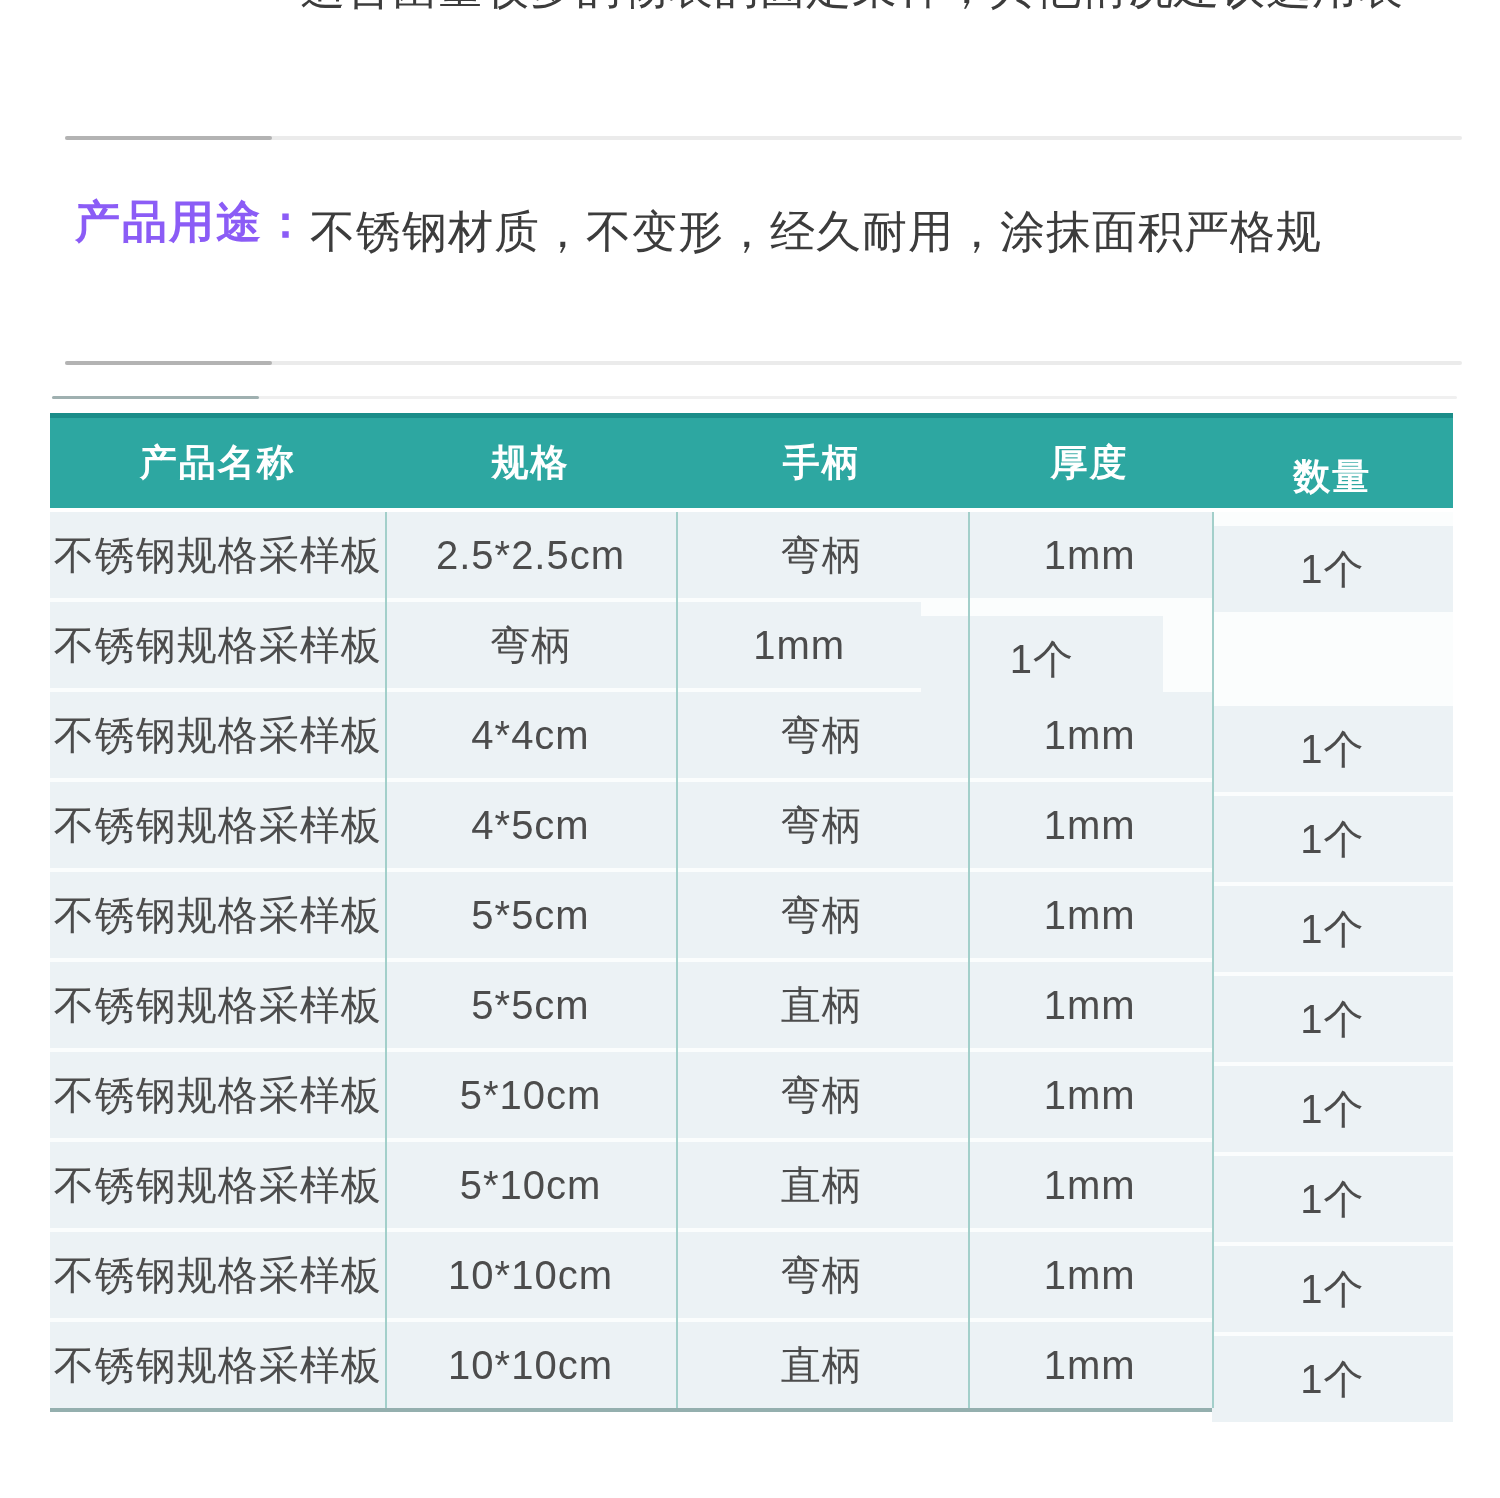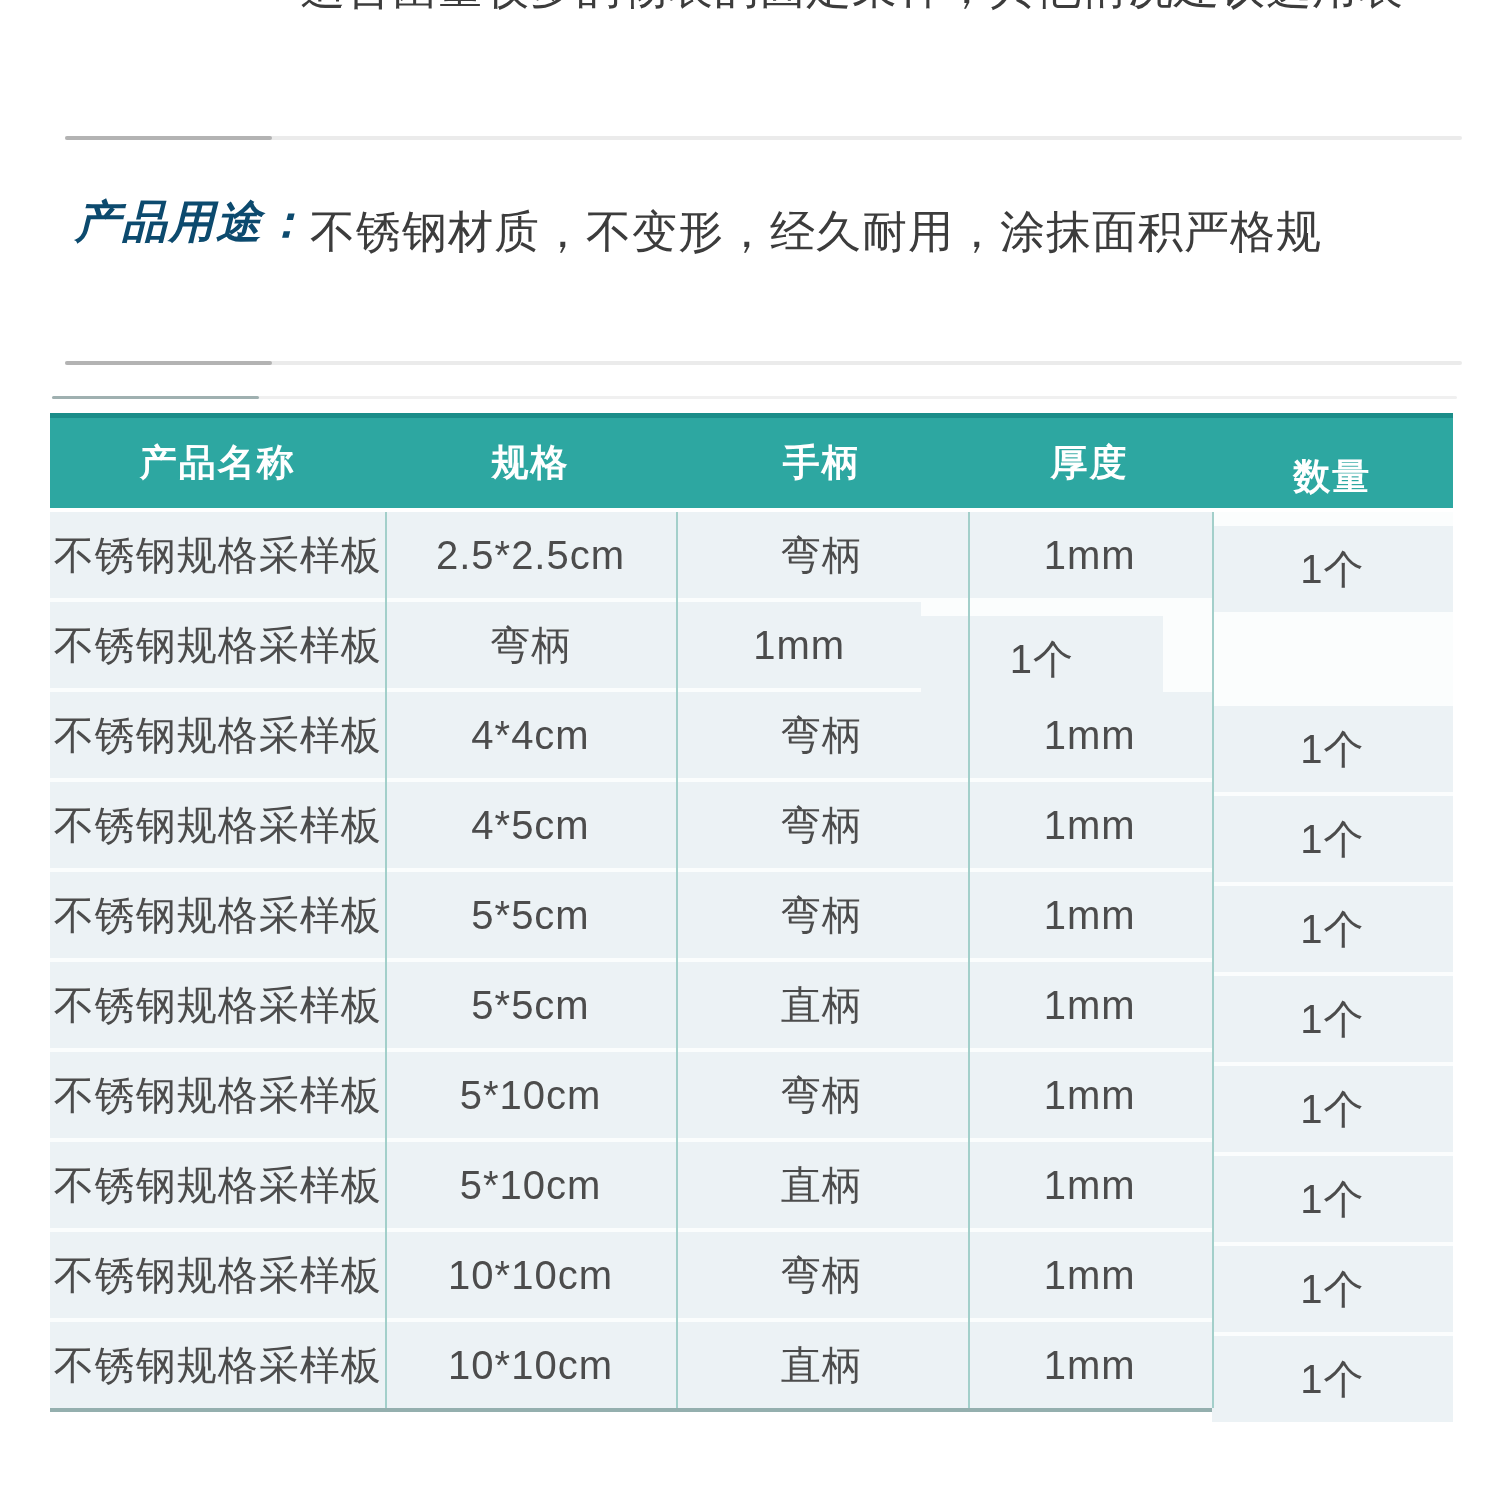--- a/index.html
+++ b/index.html
@@ -17,21 +17,21 @@
   .divider{position:absolute;left:65px;width:1397px;height:4px;background:#ebebeb;border-radius:2px;}
   .divider .divider-dark{position:absolute;left:0;top:0;width:207px;height:4px;background:#b3b3b3;border-radius:2px;}
   .d1{top:136px;}
   .d2{top:361px;}
   .d3{top:396px;left:52px;width:1405px;height:3px;background:#f0f0f0;}
   .d3 .divider-dark{height:3px;background:#9fb0b0;}
   
   .usage{position:absolute;left:75px;top:192px;width:1390px;}
   .usage-label{
     position:absolute;left:0;top:0;font-size:45px;font-weight:bold;
-    color:#0c4a6e;letter-spacing:2px;white-space:nowrap;font-style:italic;
+    color:#8b5cf6;letter-spacing:2px;white-space:nowrap;
   }
   .usage-text{
     position:absolute;left:235px;top:0;width:1120px;
     font-size:45px;line-height:80px;letter-spacing:1px;color:#3c3c3c;
   }
   
   .spec-table{position:absolute;left:50px;top:413px;width:1403px;}
   .thead{
     display:flex;height:90px;align-items:center;
     background:#2da7a1;border-top:5px solid #1b8d89;

